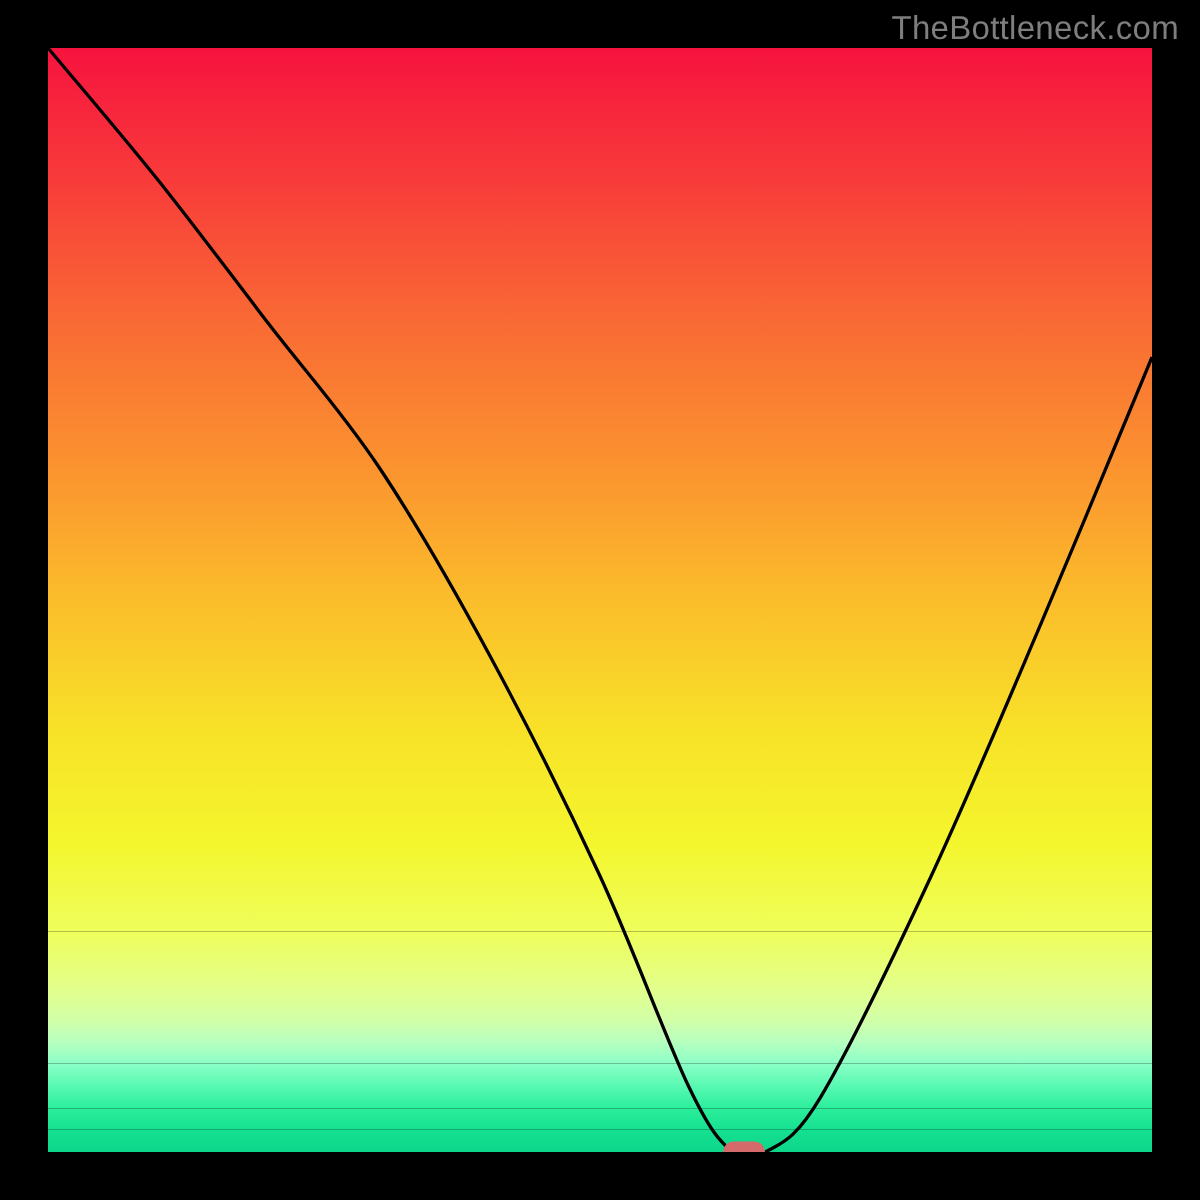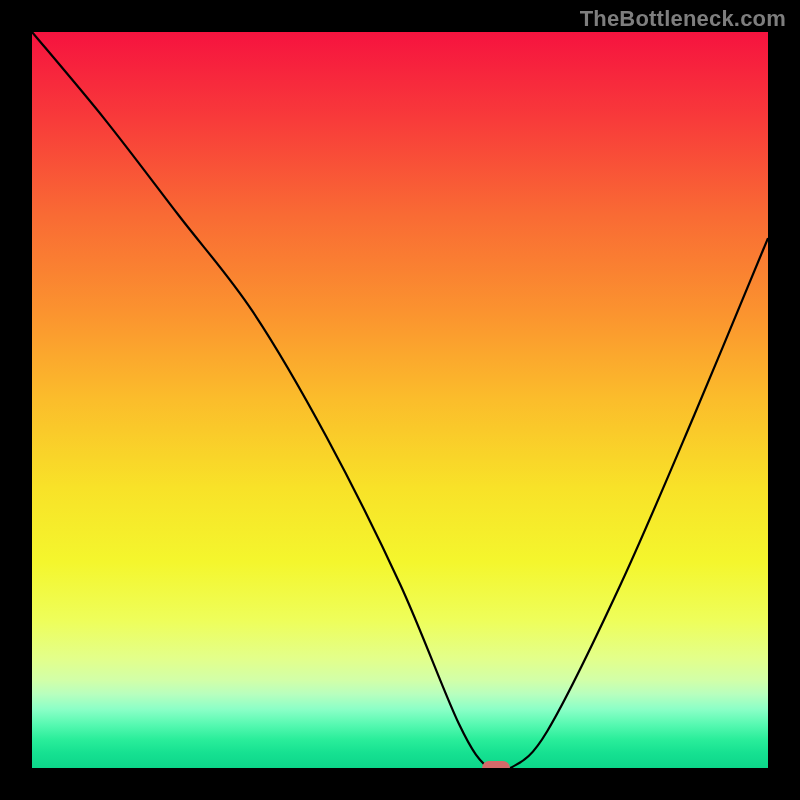--- a/index.html
+++ b/index.html
@@ -16,21 +16,21 @@
     width: 800px;
     height: 800px;
     background: #000;
   }
   .watermark {
     position: absolute;
     top: 6px;
     right: 14px;
     color: #7e7e7e;
     font-size: 22px;
-    font-weight: 700;
+    font-weight: 400;
     letter-spacing: 0.2px;
     z-index: 10;
   }
   .plot-area {
     position: absolute;
     left: 32px;
     top: 32px;
     width: 736px;
     height: 736px;
     overflow: hidden;

